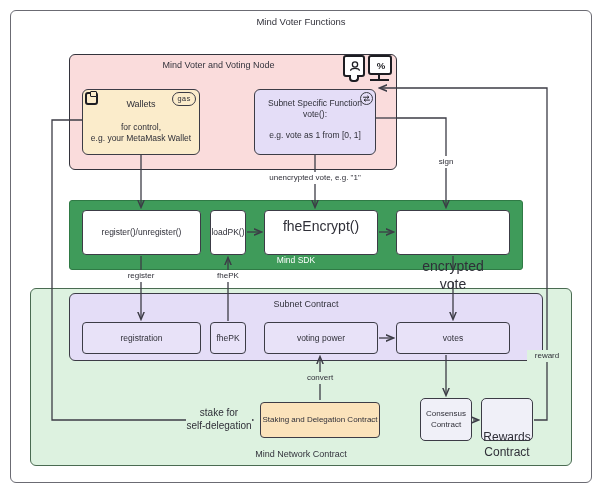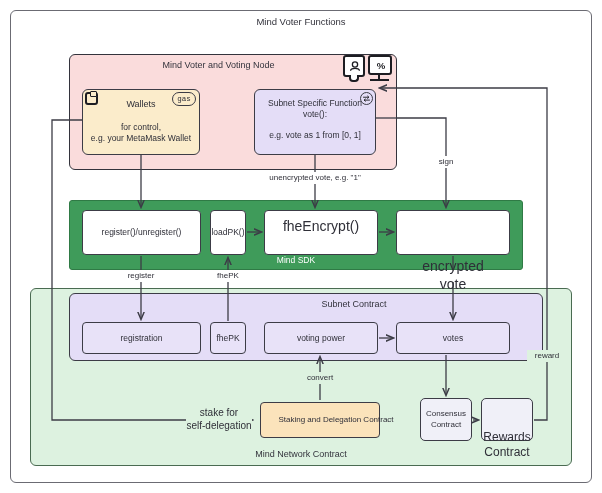--- a/index.html
+++ b/index.html
@@ -19,21 +19,21 @@
 
 <div id="canvas">
 
   <div class="box" style="left:10px;top:10px;width:582px;height:473px;border-color:#6b6b73;background:#ffffff;"></div>
   <div class="ttl" style="left:10px;top:16px;width:582px;font-size:9.5px;">Mind Voter Functions</div>
 
   <div class="box" style="left:30px;top:288px;width:542px;height:178px;background:#ddf2e0;border-color:#4a6b52;"></div>
   <div class="ttl" style="left:30px;top:449px;width:542px;font-size:9px;">Mind Network Contract</div>
 
   <div class="box" style="left:69px;top:293px;width:474px;height:68px;background:#e4ddf7;border-color:#3c3c46;"></div>
-  <div class="ttl" style="left:69px;top:299px;width:474px;font-size:9px;margin-left:48px;">Subnet Contract</div>
+  <div class="ttl" style="left:69px;top:299px;width:474px;font-size:9px;">Subnet Contract</div>
 
   <div class="box" style="left:69px;top:54px;width:328px;height:116px;background:#fadcdc;border-color:#33333c;"></div>
   <div class="ttl" style="left:69px;top:60px;width:299px;font-size:9px;">Mind Voter and Voting Node</div>
 
   <div class="icobox" style="left:343px;top:55px;width:22px;height:22px;">
     <svg viewBox="0 0 22 22" width="18" height="18" style="position:absolute;left:1px;top:1px;">
       <circle cx="11" cy="8" r="3.2" fill="none" stroke="#1d1d22" stroke-width="1.6"></circle>
       <path d="M5.6 15.5 C5.6 11.8 16.4 11.8 16.4 15.5" fill="none" stroke="#1d1d22" stroke-width="1.6"></path>
     </svg>
   </div>
@@ -86,21 +86,21 @@
   <div class="box" style="left:210px;top:322px;width:36px;height:32px;background:#e8e2f8;border-color:#3c3c46;border-radius:4px;"></div>
   <div class="lbl" style="left:210px;top:322px;width:36px;height:32px;font-size:8.5px;">fhePK</div>
 
   <div class="box" style="left:264px;top:322px;width:114px;height:32px;background:#e8e2f8;border-color:#3c3c46;border-radius:4px;"></div>
   <div class="lbl" style="left:264px;top:322px;width:114px;height:32px;font-size:8.5px;">voting power</div>
 
   <div class="box" style="left:396px;top:322px;width:114px;height:32px;background:#e8e2f8;border-color:#3c3c46;border-radius:4px;"></div>
   <div class="lbl" style="left:396px;top:322px;width:114px;height:32px;font-size:8.5px;">votes</div>
 
   <div class="box" style="left:260px;top:402px;width:120px;height:36px;background:#fbe3bb;border-color:#3c3c46;border-radius:4px;"></div>
-  <div class="lbl" style="left:276px;top:402px;width:120px;height:36px;font-size:8px;">Staking and Delegation Contract</div>
+  <div class="lbl" style="left:260px;top:402px;width:120px;height:36px;font-size:8px;">Staking and Delegation Contract</div>
 
   <div class="box" style="left:420px;top:398px;width:52px;height:43px;background:#f0f0f8;border-color:#3c3c46;border-radius:5px;"></div>
   <div class="lbl" style="left:420px;top:398px;width:52px;height:43px;font-size:8px;">Consensus
 Contract</div>
 
   <div class="box" style="left:481px;top:398px;width:52px;height:43px;background:#f0f0f8;border-color:#3c3c46;border-radius:5px;"></div>
   <div class="lbl" style="left:481px;top:420px;width:52px;height:50px;font-size:12px;">Rewards
 Contract</div>
 
   <svg class="wires">

